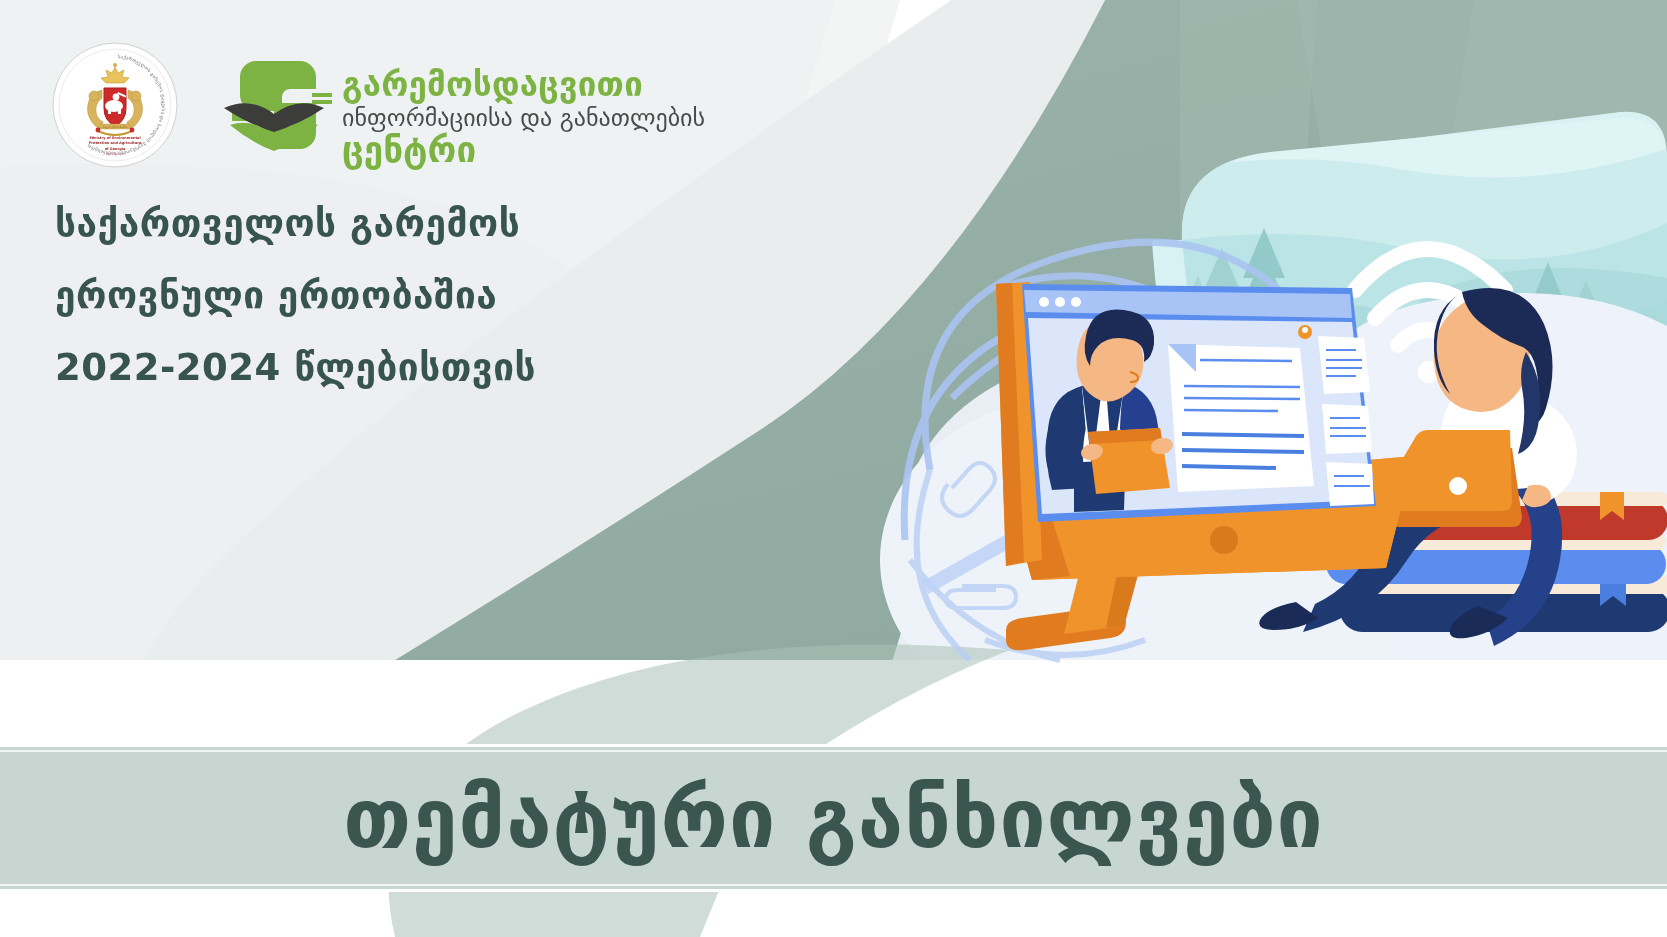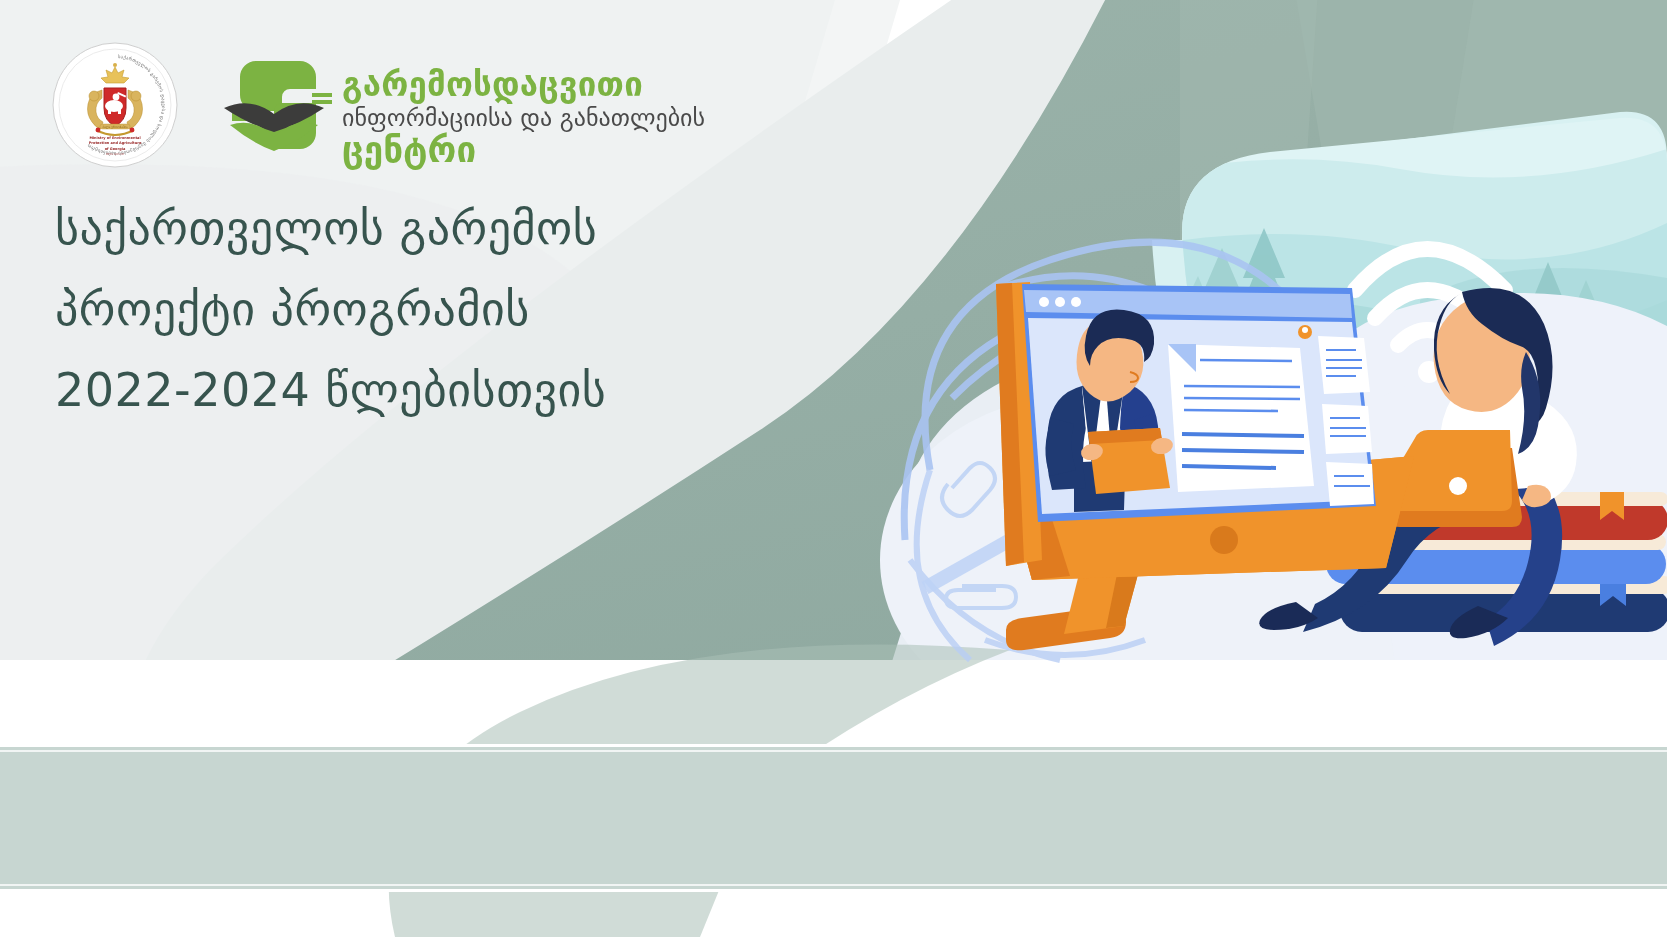--- a/index.html
+++ b/index.html
@@ -22,21 +22,21 @@
   .greenlogo { display:flex; align-items:center; gap:10px; }
   .glyphmark { width:108px; height:104px; position:relative; }
   .gl-text { display:flex; flex-direction:column; line-height:1.0;margin-top:25px; }
   .gl-l1 { font-size:33px; font-weight:bold; color:#7cb342; letter-spacing:.2px; white-space:nowrap; }
   .gl-l2 { font-size:24px; color:#4a4a4a; margin-top:5px; white-space:nowrap; }
   .gl-l3 { font-size:35px; font-weight:bold; color:#7cb342; margin-top:3px; white-space:nowrap; }
 
   
   .title-block { position:absolute; left:55px; top:205px; z-index:20; width:700px; }
   .title-line {
-    font-size:46px; font-weight:normal; color:#37544e;
+    font-size:37px; font-weight:bold; color:#37544e;
     line-height:1.0; margin-bottom:35px; white-space:nowrap;
     letter-spacing:.5px;
   }
 
   
   .banner { position:absolute; left:0; top:744px; width:1667px; height:148px; z-index:15; }
   .banner-line { position:absolute; left:0; width:1667px; height:3px; background:#ffffff; }
   .banner-line.top { top:0px; }
   .banner-line.top2 { top:6px; height:2px; background:rgba(255,255,255,.75); }
   .banner-line.bot { bottom:0px; }
@@ -220,21 +220,21 @@
       <div class="gl-text">
         <span class="gl-l1">გარემოსდაცვითი</span>
         <span class="gl-l2">ინფორმაციისა და განათლების</span>
         <span class="gl-l3">ცენტრი</span>
       </div>
     </div>
   </div>
 
   <div class="title-block">
     <div class="title-line">საქართველოს გარემოს</div>
-    <div class="title-line">პროექტი პროგრამის</div>
+    <div class="title-line">ეროვნული ერთობაშია</div>
     <div class="title-line">2022-2024 წლებისთვის</div>
   </div>
 
   <svg id="artsvg" viewBox="0 0 1667 937">
 
     <g stroke="#aac4f2" stroke-width="7" fill="none" opacity=".9">
       <path d="M930 470 q-30 -160 120 -210 q150 -50 240 40"></path>
       <path d="M905 540 q-10 -150 110 -210"></path>
       <path d="M1000 288 q120 -40 230 50"></path>
       <path d="M952 398 q120 -120 280 -60"></path>
@@ -390,17 +390,18 @@
         <path d="M1086 336 q6 -30 38 -26 q32 4 30 34 q-2 14 -10 18 q2 -18 -12 -22 q-22 -6 -34 6 q-8 8 -8 20 q-8 -12 -4 -30 Z" fill="#1b2b55"></path>
 
         <path d="M1130 372 q8 2 8 6 q0 4 -8 4" fill="none" stroke="#e07b1f" stroke-width="2"></path>
       </g>
     </g>
   </svg>
 
   <div class="banner" style="background:#c7d6d1;">
     <div class="banner-line top"></div>
     <div class="banner-line top2"></div>
+    <div class="banner-text">თემატური განხილვები</div>
     <div class="banner-line bot2"></div>
     <div class="banner-line bot"></div>
   </div>
 
 </div>
 
 </body></html>

